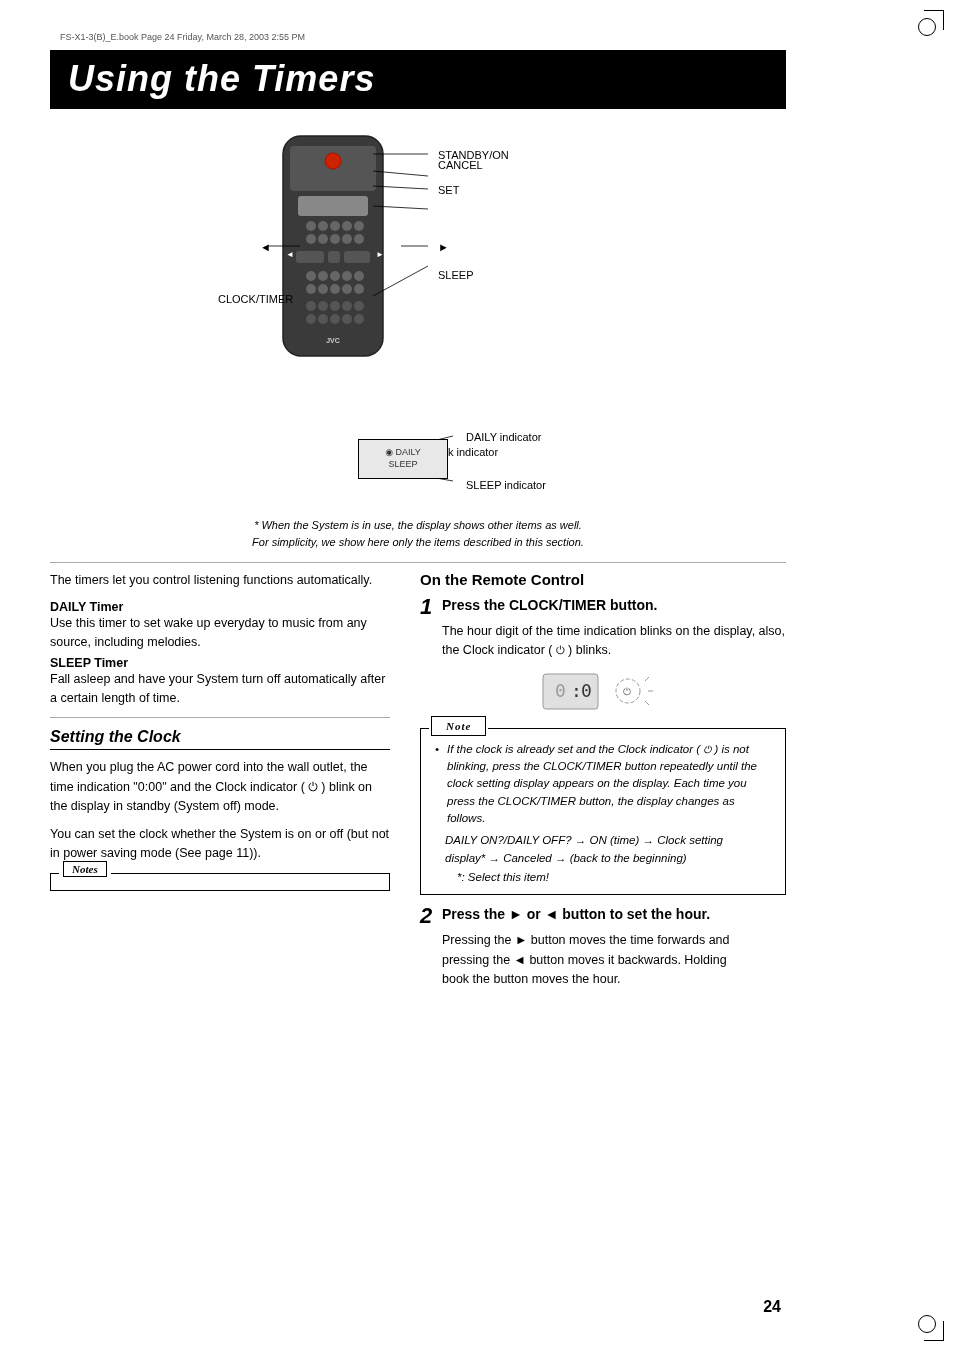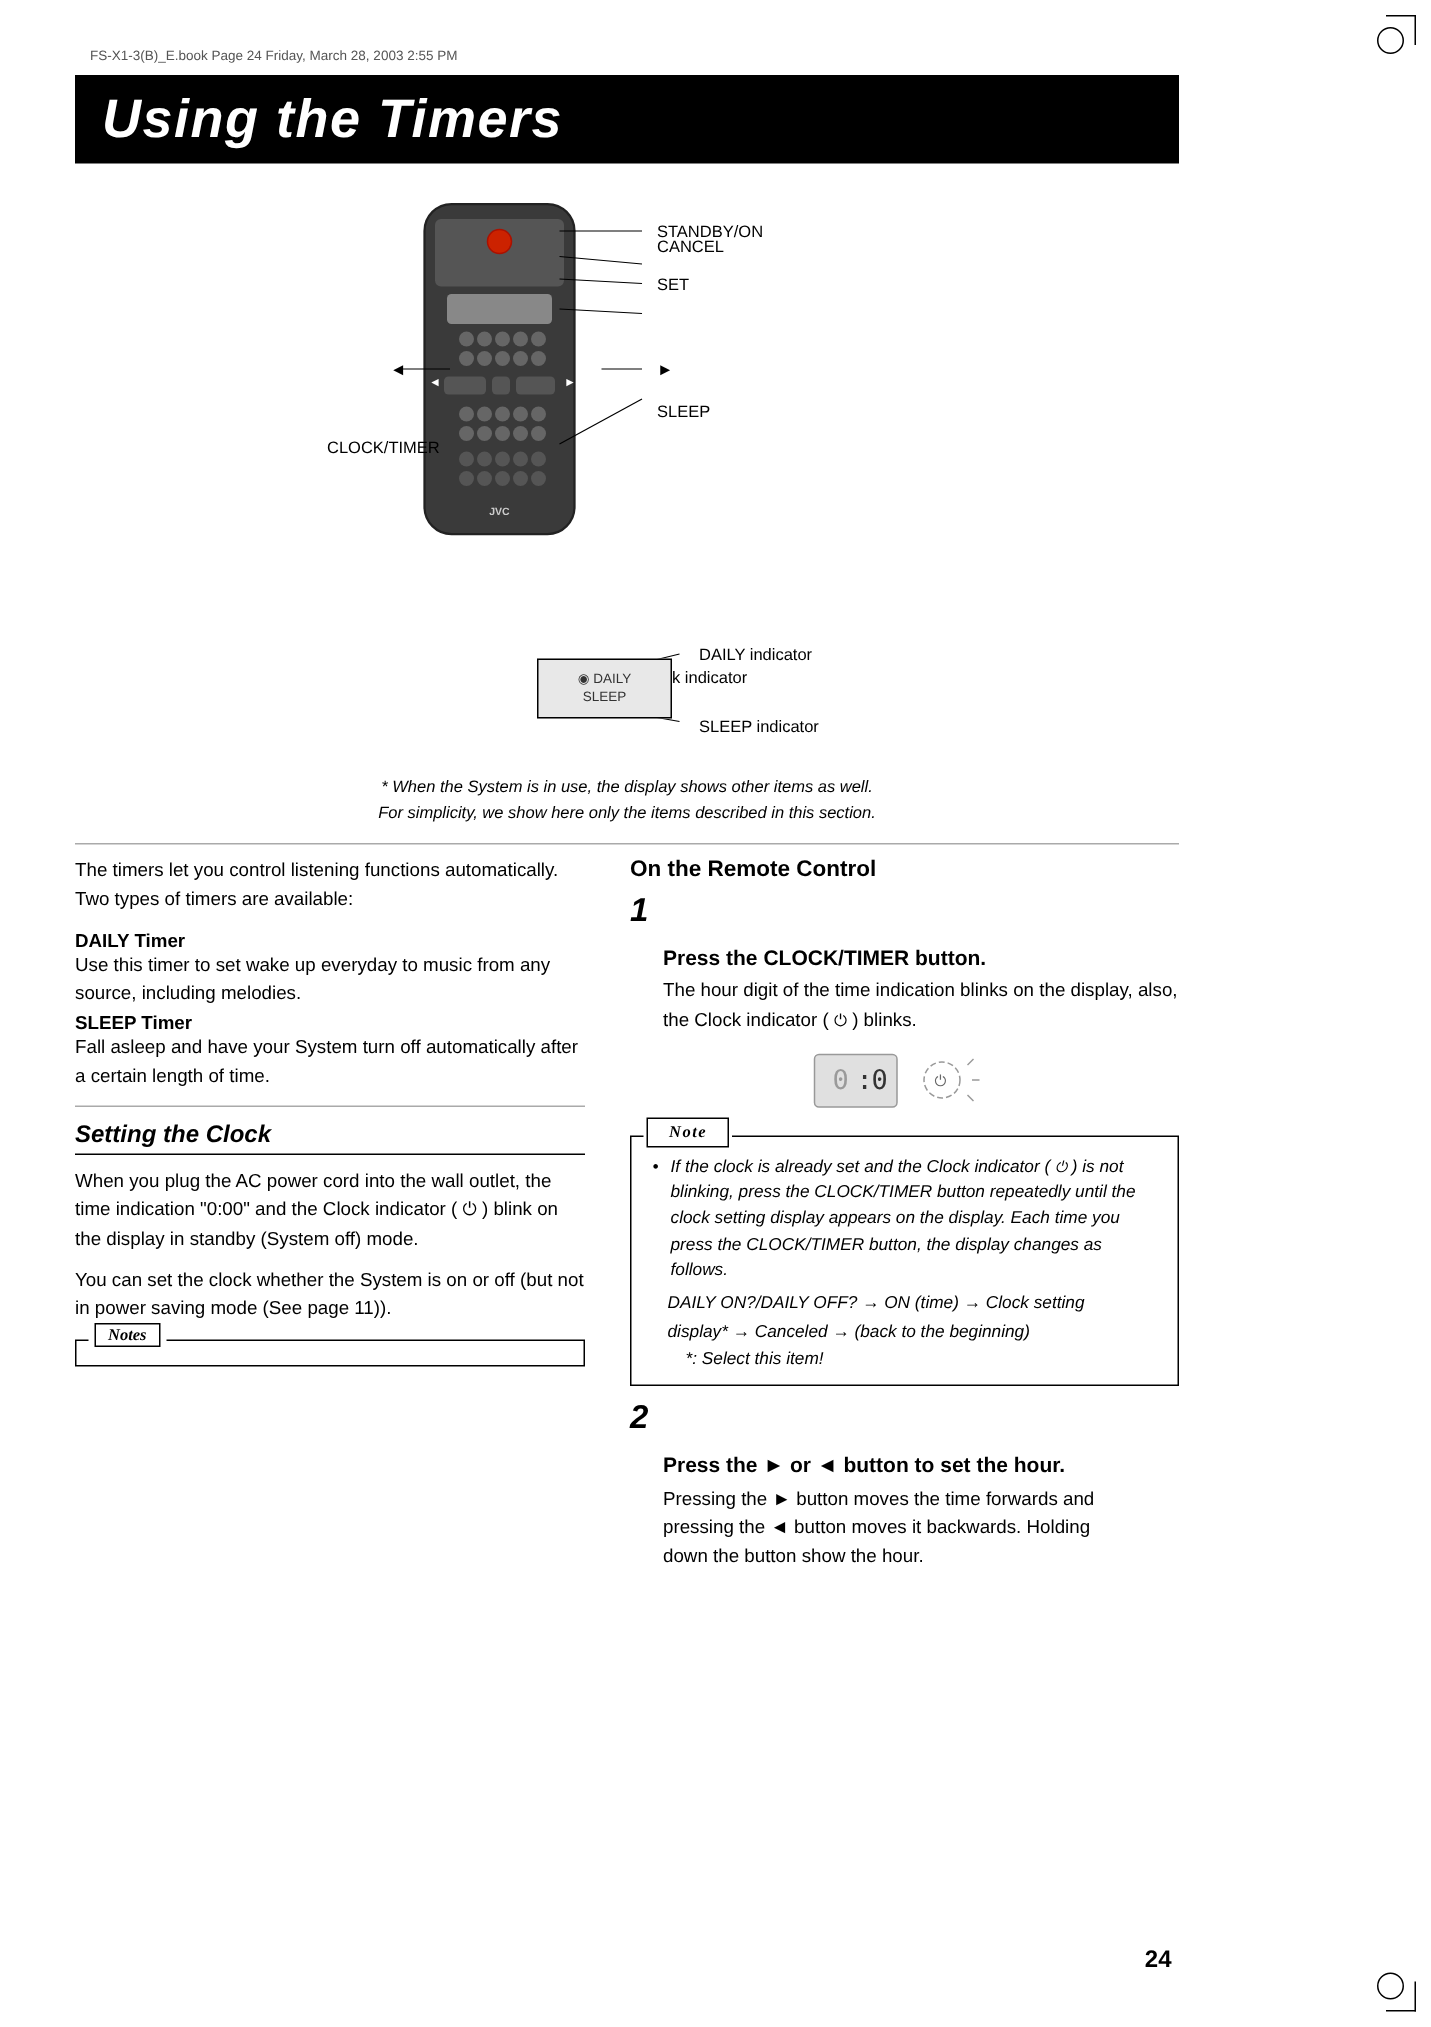--- a/index.html
+++ b/index.html
@@ -254,21 +254,20 @@
       font-weight: bold;
       font-style: italic;
       line-height: 1;
       min-width: 16px;
     }
 
     .step-title {
       font-size: 14px;
       font-weight: bold;
       line-height: 1.3;
-      margin-top: 33px;
     }
 
     .step-body {
       font-size: 12.5px;
       line-height: 1.55;
       margin-left: 22px;
     }
 
     
     .note-box {
@@ -455,21 +454,20 @@
   </div>
 
   <div class="section-divider"></div>
 
   <div class="two-col">
 
     <div class="col-left">
 
       <div class="intro-text">
         <div>The timers let you control listening functions automatically.</div>
-        <div>Two types of timers are available:</div>
       </div>
 
       <div class="timer-name">DAILY Timer</div>
       <div class="timer-desc">Use this timer to set wake up everyday to music from any source, including melodies.</div>
       <div class="timer-name">SLEEP Timer</div>
       <div class="timer-desc">Fall asleep and have your System turn off automatically after a certain length of time.</div>
 
       <div class="section-divider"></div>
 
       <div class="section-heading">Setting the Clock</div>
@@ -537,21 +535,21 @@
       </div>
 
       <div class="step">
         <div class="step-header">
           <span class="step-num">2</span>
           <span class="step-title">Press the ► or ◄ button to set the hour.</span>
         </div>
         <div class="step-body">
           <span>Pressing the ► button moves the time forwards and</span><br>
           <span>pressing the ◄ button moves it backwards. Holding</span><br>
-          <span>down the button show the hour.</span>
+          <span>book the button moves the hour.</span>
         </div>
       </div>
 
     </div>
   </div>
 
   <div class="page-number">24</div>
 
 </div>
 

